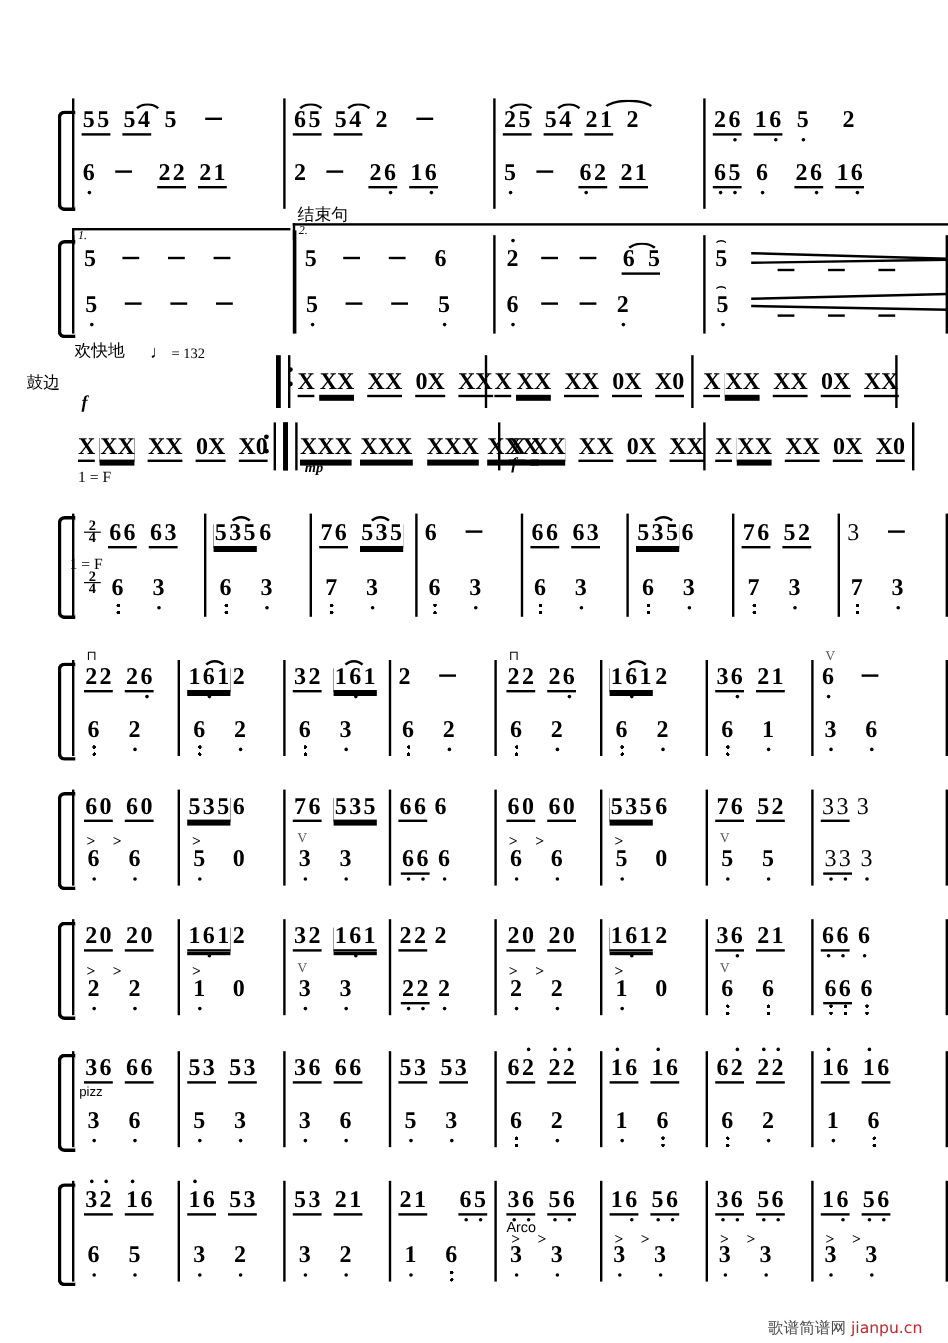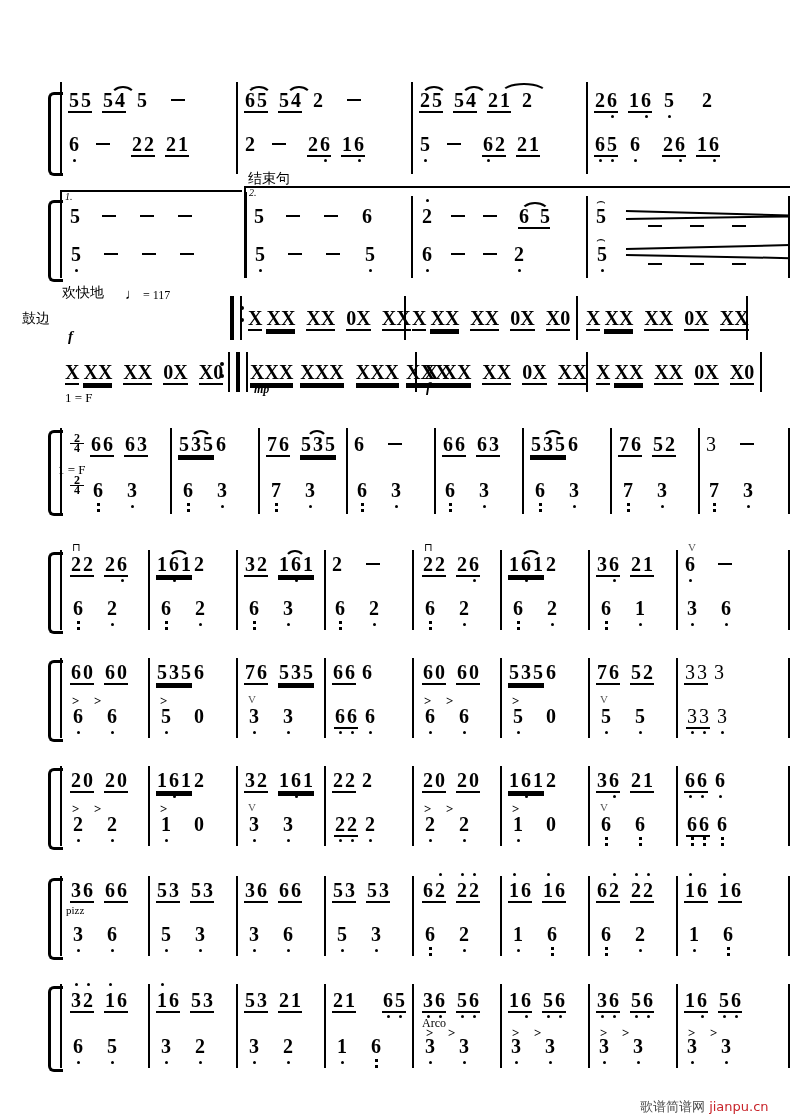--- a/index.html
+++ b/index.html
@@ -52,21 +52,21 @@
   .b1{border-bottom:2px solid #000;padding-bottom:1px;}
   .b2{box-shadow:0 3px 0 0 #000;border-bottom:2px solid #000;padding-bottom:1px;}
   .dash{display:inline-block;width:14px;border-top:2px solid #000;vertical-align:6px;}
 
   
   .slur{
     position:absolute;height:9px;border:2px solid #000;border-bottom:none;
     border-radius:50% 50% 0 0 / 100% 100% 0 0;border-left-color:transparent;border-right-color:transparent;
   }
   
-  .mark{position:absolute;font-size:11px;font-family:Liberation Serif, serif;color:#000;}
+  .mark{position:absolute;font-size:11px;font-family:Liberation Sans, sans-serif;color:#000;}
   .dyn{position:absolute;font-style:italic;font-weight:bold;font-family:"Liberation Serif",serif;}
   .accent{position:absolute;font-size:13px;font-weight:bold;line-height:1;}
   .bow-d{position:absolute;font-size:11px;line-height:1;}
   .bow-u{position:absolute;font-size:11px;line-height:1;color:#555;}
   .fermata{position:absolute;font-size:15px;line-height:1;}
 
   
   .volta{position:absolute;border-top:2px solid #000;border-left:2px solid #000;height:12px;}
   .volta span{position:absolute;left:3px;top:-1px;font-size:10px;font-style:italic;}
   .repeat-open, .repeat-close{position:absolute;top:0;}
@@ -210,21 +210,21 @@
   <div class="cell" style="left:600px;top:62px;">
     <span class="dash"></span><span class="dash" style="margin-left:28px;"></span><span class="dash" style="margin-left:28px;"></span>
   </div>
 
   <div class="endbar dbl" style="left:740px;top:4px;height:82px;"></div>
 </div>
 
 <div class="system" style="left:20px;top:288px;width:728px;height:56px;">
   <div class="cn" style="left:42px;top:-4px;">欢快地</div>
   <div class="tempo" style="left:105px;top:-2px;">
-    <span style="font-size:15px;">♩</span> <span>= 117</span>
+    <span style="font-size:15px;">♩</span> <span>= 132</span>
   </div>
   <div class="cn" style="left:2px;top:22px;">鼓边</div>
 
   <div class="dyn" style="left:48px;top:40px;font-size:15px;">f</div>
 
   <div class="repeat-open" style="left:210px;top:8px;height:44px;"></div>
   <div class="rdots" style="left:220px;top:18px;">
         <i></i>
         <i style="margin-top:8px;"></i>
       </div>

